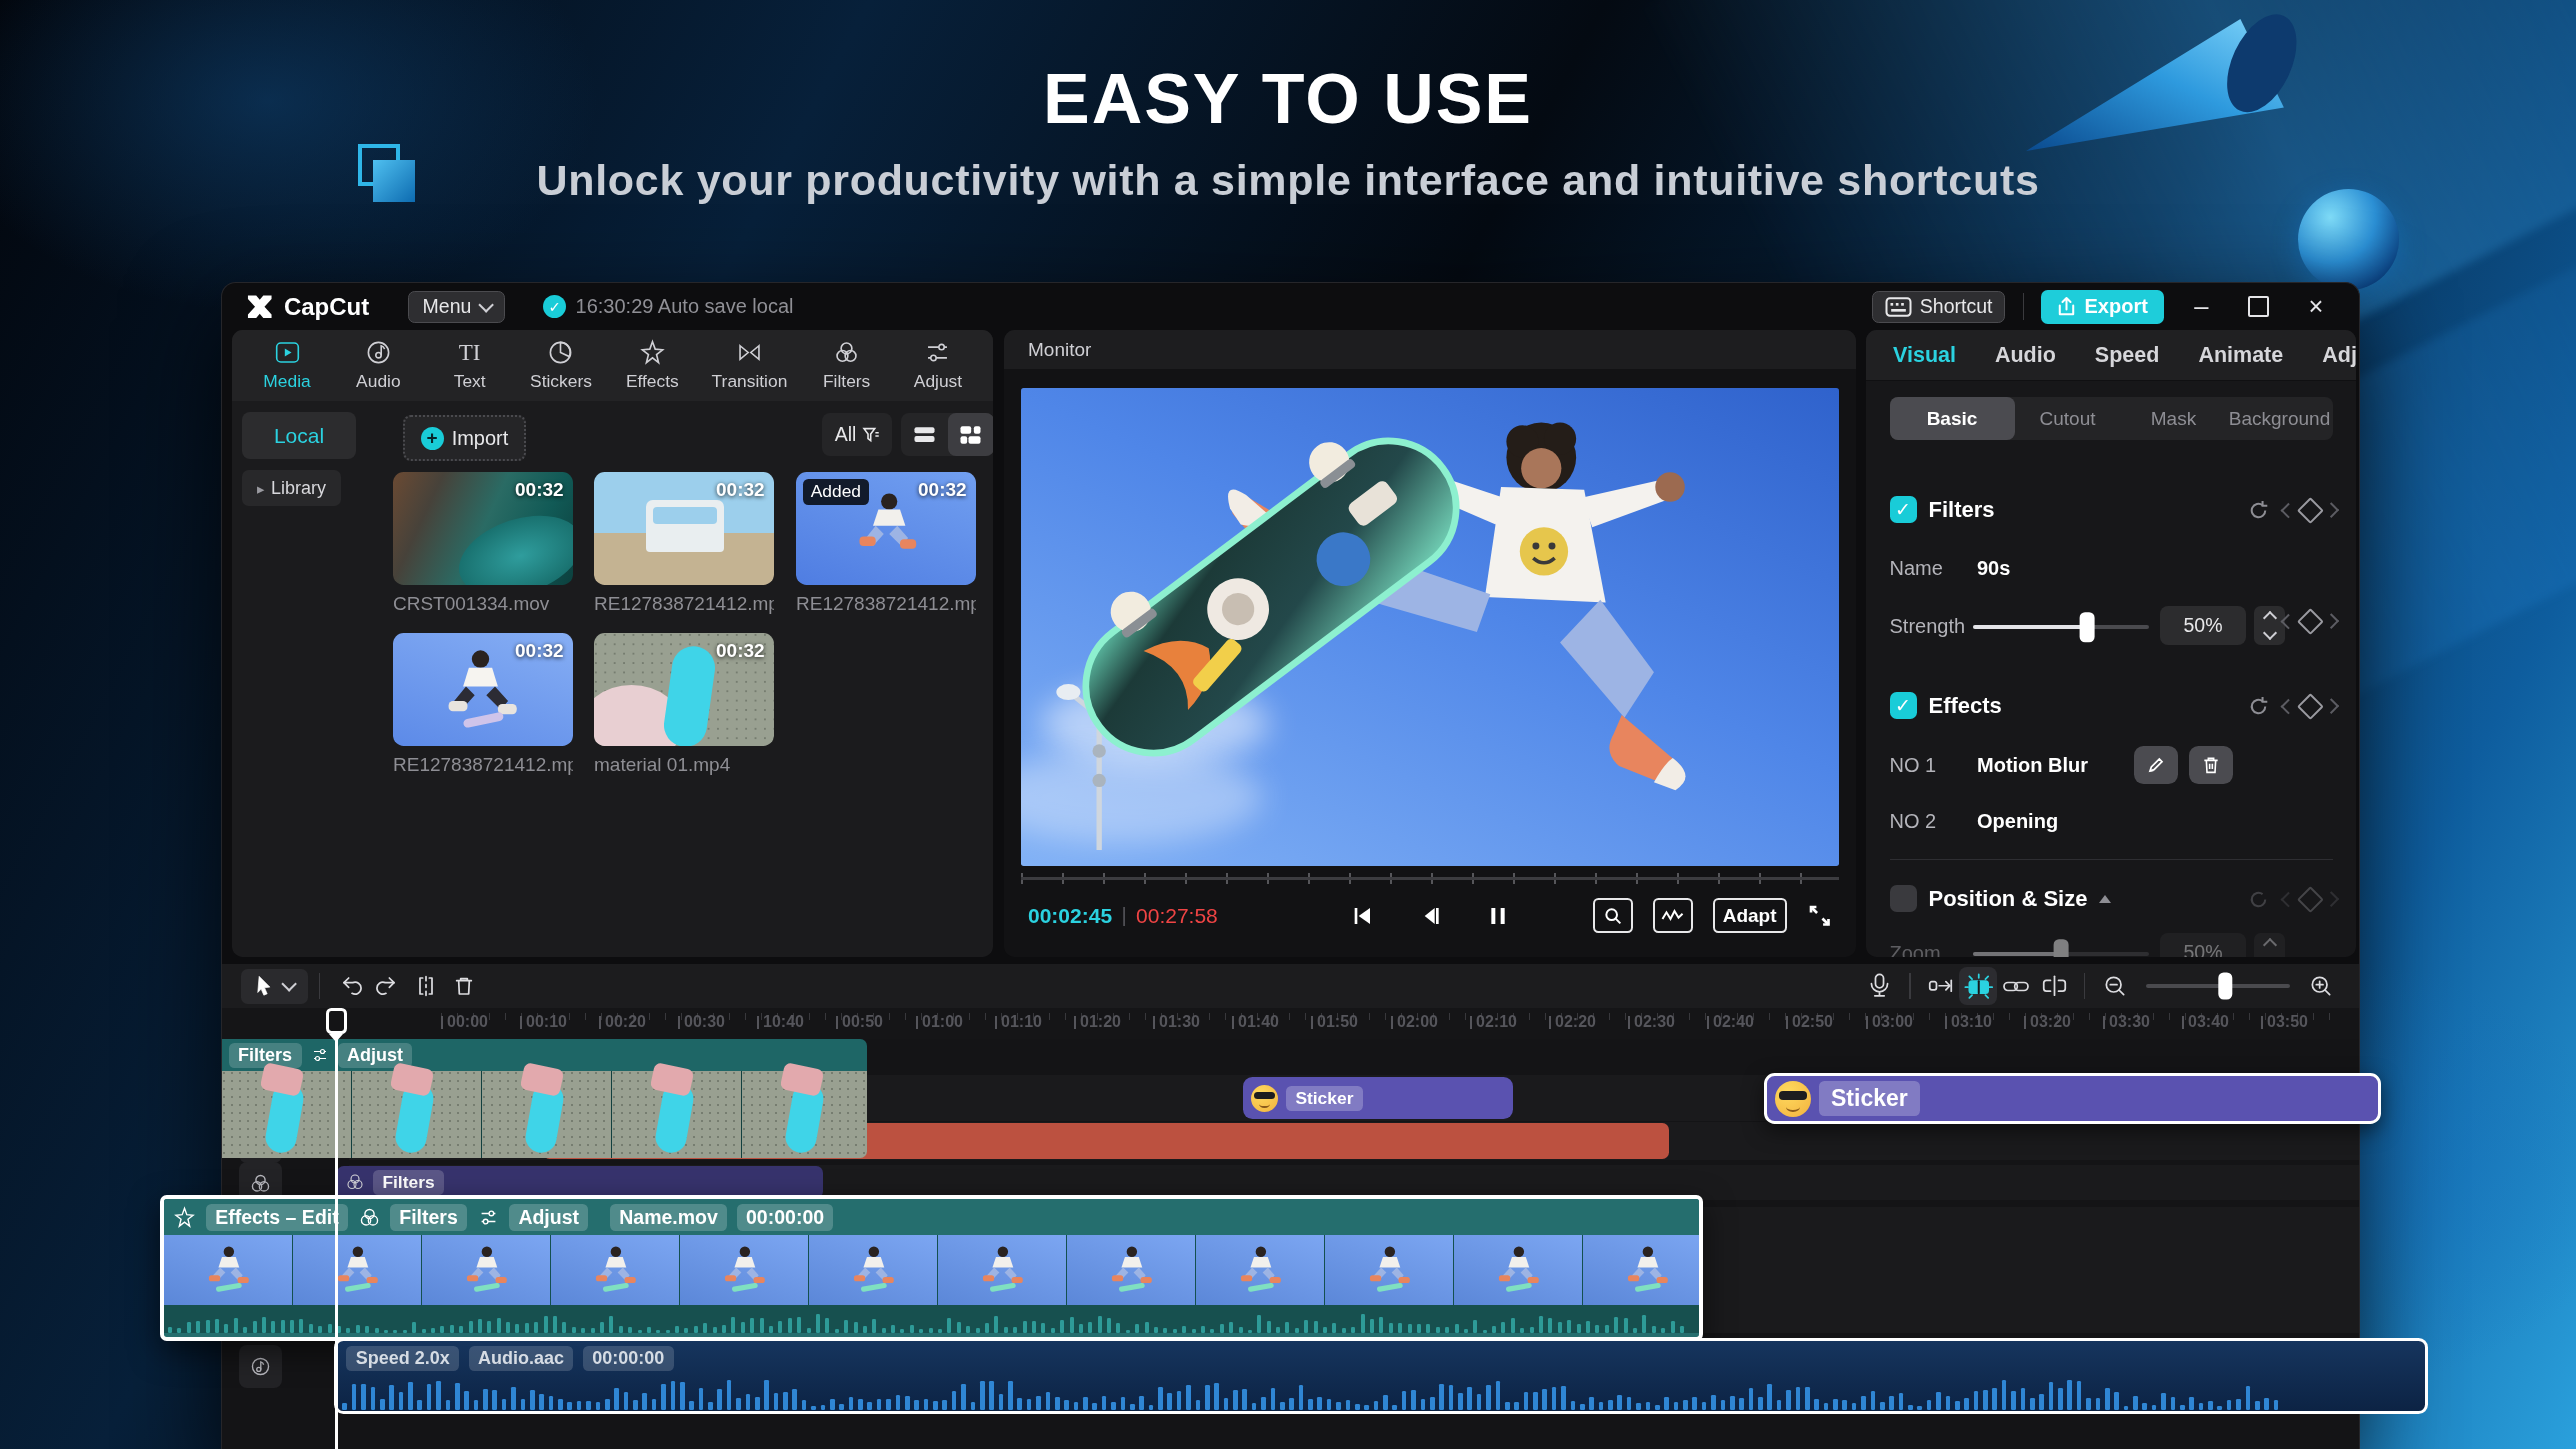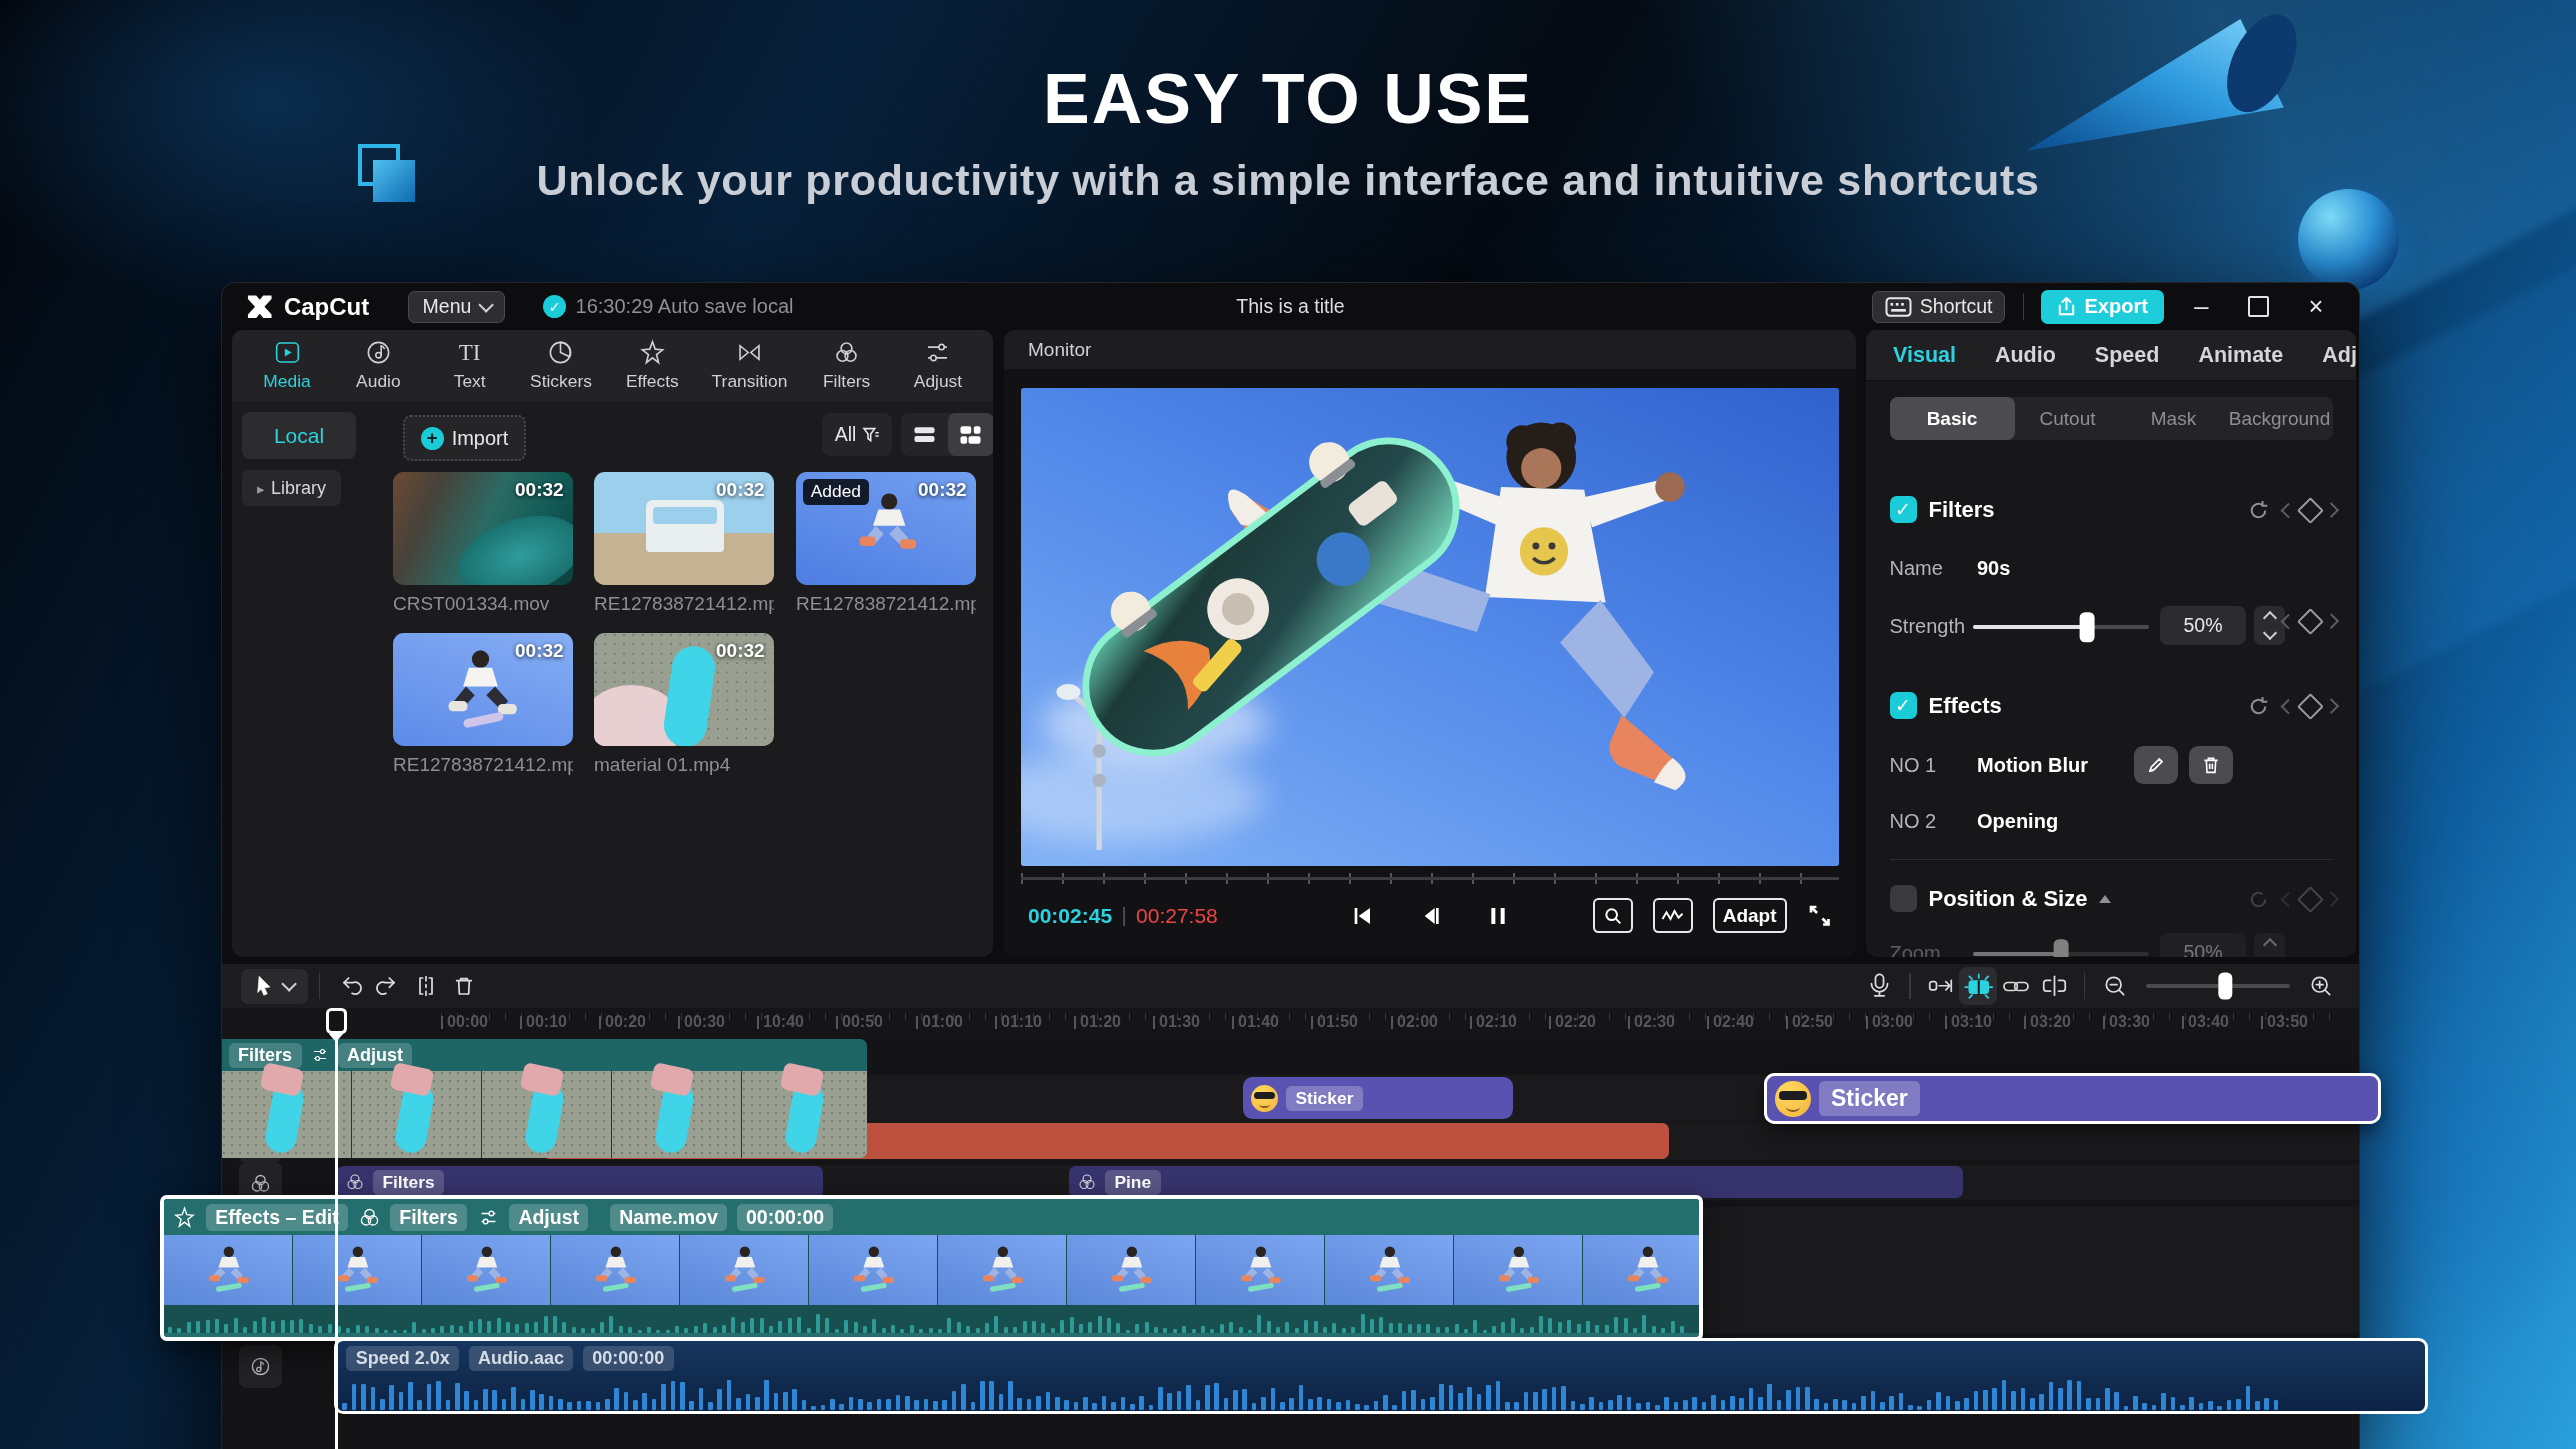--- a/index.html
+++ b/index.html
@@ -245,21 +245,20 @@
       <span>CapCut</span>
     </div>
     <div id="menu-btn" class="btn">
       <span>Menu</span>
       <span class="chev-down"></span>
     </div>
     <div id="autosave">
       <span class="check-dot">✓</span>
       <span>16:30:29 Auto save local</span>
     </div>
-    <div id="doc-title">This is a title</div>
     <div id="tb-right">
       <div id="shortcut-btn" class="btn">
         <svg width="27" height="20" viewBox="0 0 40 30">
           <rect x="2" y="2" width="36" height="26" rx="5" fill="none" stroke="#e8e8ea" stroke-width="3"></rect>
           <rect x="8" y="9" width="4" height="4" fill="#e8e8ea"></rect>
             <rect x="16" y="9" width="4" height="4" fill="#e8e8ea"></rect>
           <rect x="24" y="9" width="4" height="4" fill="#e8e8ea"></rect>
             <rect x="9" y="18" width="22" height="4" fill="#e8e8ea"></rect>
         </svg>
         <span>Shortcut</span>
@@ -782,28 +781,20 @@
       <div id="clip-text" class="clip">
         <span class="clip-pill" style="background:rgba(255,255,255,.22);font-size:18px;">Default text</span>
       </div>
       <div id="clip-filters" class="clip fx-clip">
         <svg width="20" height="20" viewBox="0 0 40 40">
             <circle cx="20" cy="14" r="8"></circle>
             <circle cx="14" cy="25" r="8"></circle>
             <circle cx="26" cy="25" r="8"></circle>
           </svg>
         <span class="clip-pill">Filters</span>
-      </div>
-      <div id="clip-pine" class="clip fx-clip">
-        <svg width="20" height="20" viewBox="0 0 40 40">
-            <circle cx="20" cy="14" r="8"></circle>
-            <circle cx="14" cy="25" r="8"></circle>
-            <circle cx="26" cy="25" r="8"></circle>
-          </svg>
-        <span class="clip-pill">Pine</span>
       </div>
 
       <div id="video-track">
         <div class="vhead">
           <span class="clip-pill" style="background:rgba(255,255,255,.18);font-size:18px;">Filters</span>
           <svg width="20" height="20" viewBox="0 0 40 40">
               <path d="M8 13 H32 M8 27 H32"></path>
               <circle cx="25" cy="13" r="4" fill="#256e6e"></circle>
               <circle cx="15" cy="27" r="4" fill="#256e6e"></circle>
             </svg>

